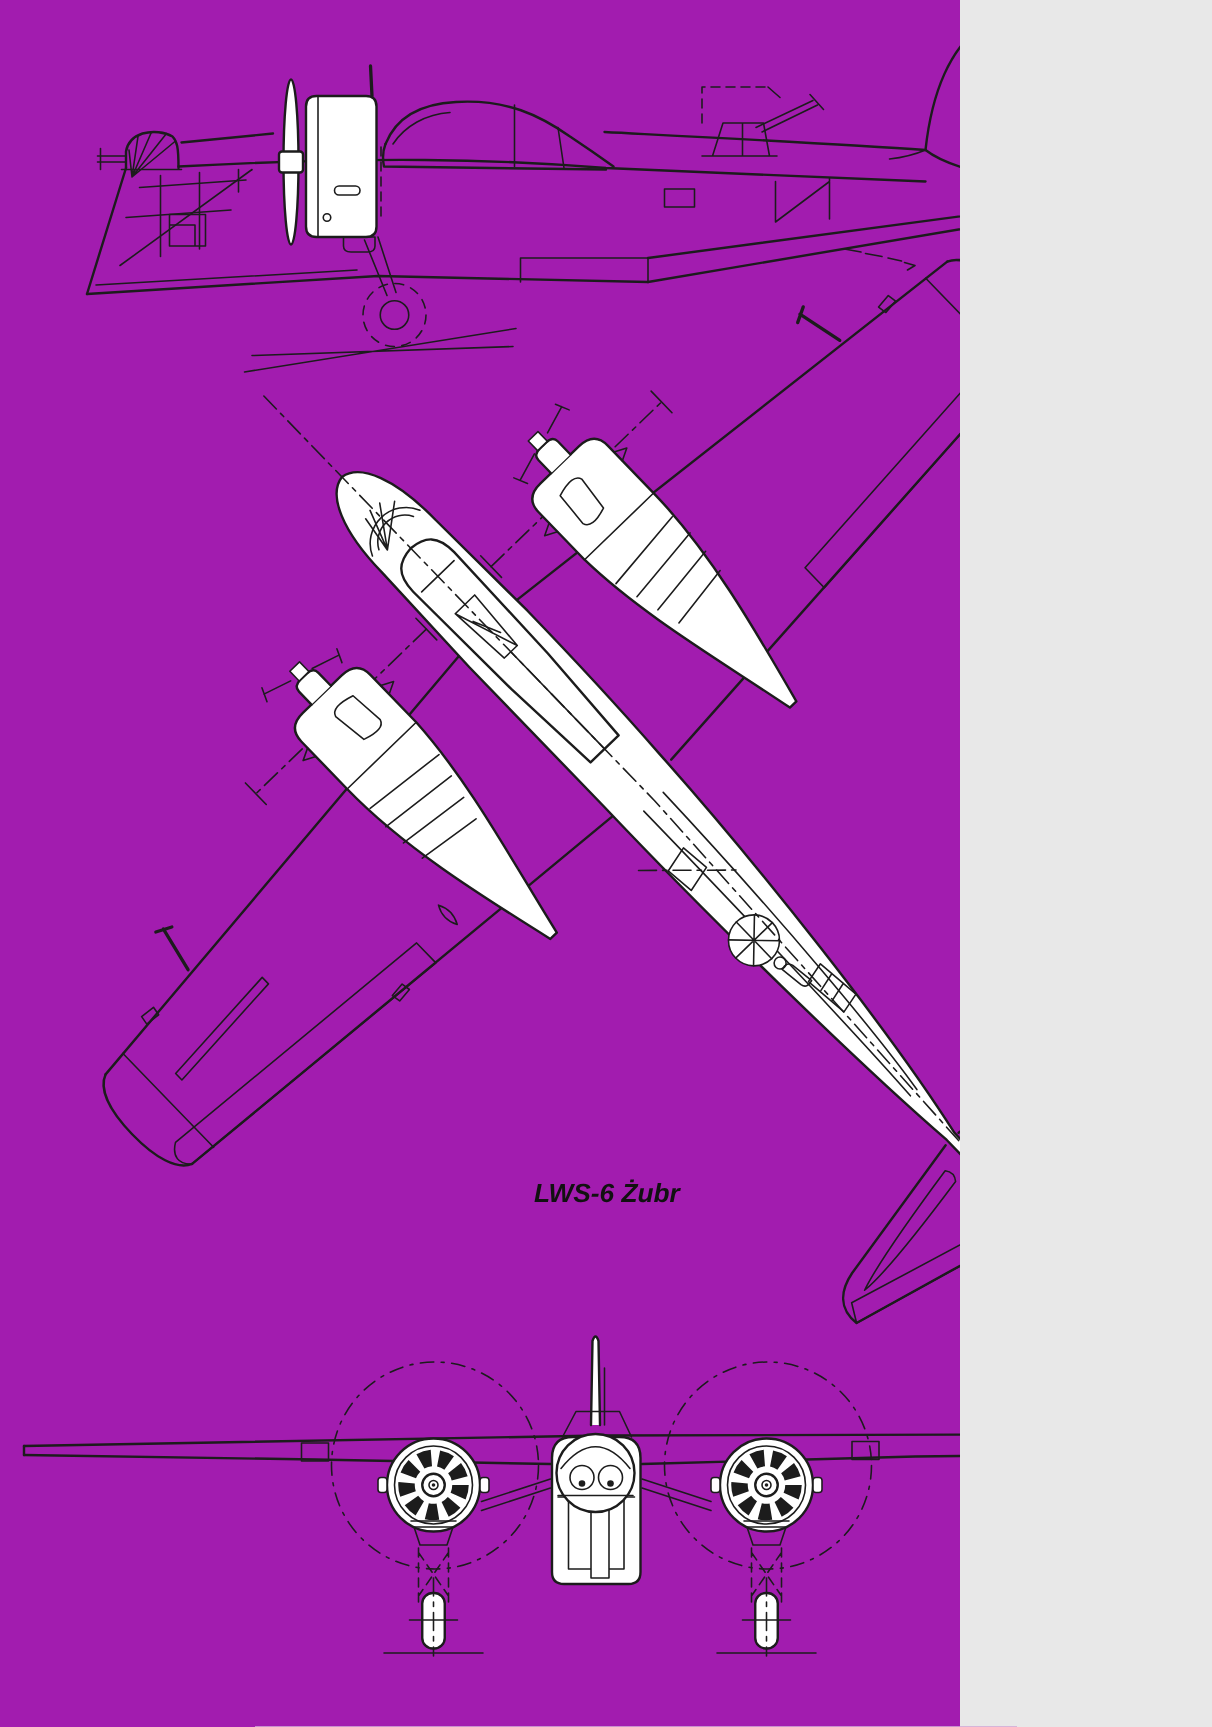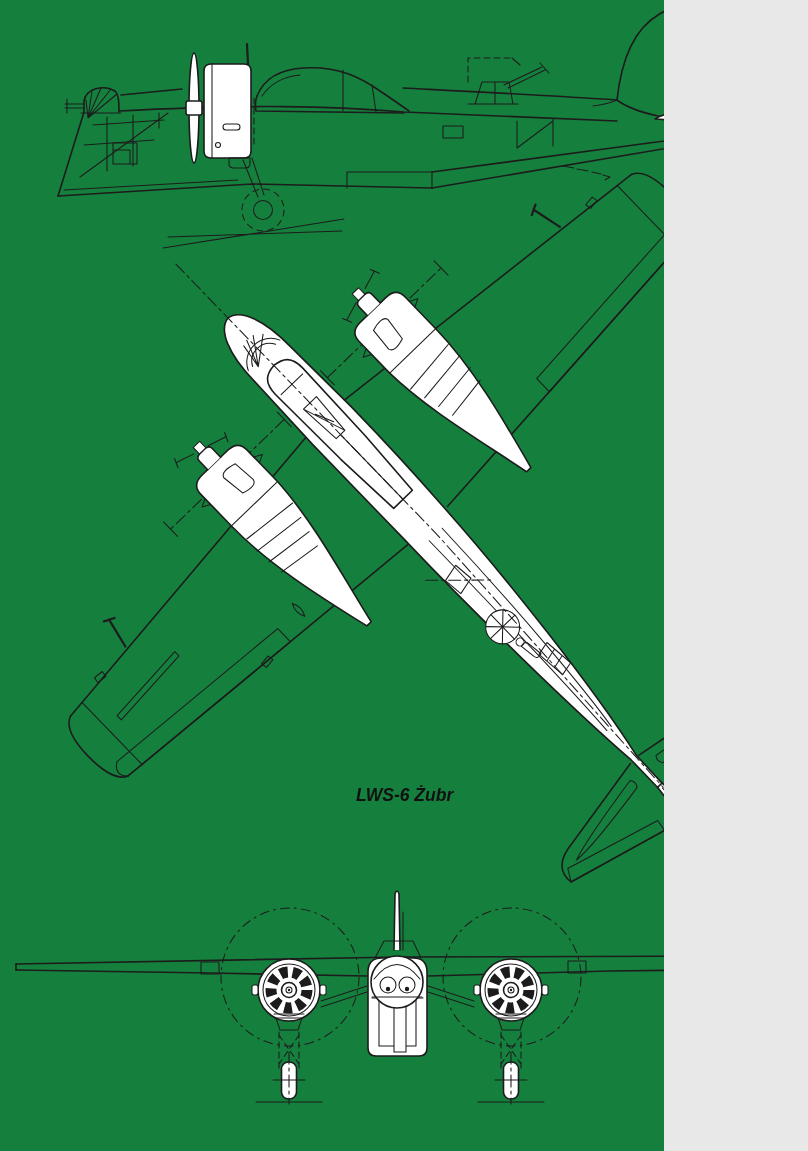--- a/index.html
+++ b/index.html
@@ -1,17 +1,17 @@
 <!DOCTYPE html>
 <html><head>
 <meta charset="utf-8">
 <style>
   html,body{margin:0;padding:0;background:#e8e8e8;}
-  .page{position:relative;width:640px;height:1151px;background:#15803d;overflow:hidden;
-        font-family:"Liberation Sans",sans-serif;padding-left:24px;}
+  .page{position:relative;width:640px;height:1151px;background:#a21caf;overflow:hidden;
+        font-family:"Liberation Sans",sans-serif;}
   svg{position:absolute;left:0;top:0;}
   .s  {stroke:#1c1c1c;fill:none;stroke-width:1.6;stroke-linecap:round;stroke-linejoin:round;}
   .s1 {stroke:#1c1c1c;fill:none;stroke-width:1.05;stroke-linecap:round;stroke-linejoin:round;}
   .s2 {stroke:#1c1c1c;fill:none;stroke-width:2.2;stroke-linecap:round;stroke-linejoin:round;}
   .w  {fill:#ffffff;}
   .blk{fill:#1c1c1c;stroke:none;}
   .dd {stroke-dasharray:12 4 3 4;}   
   .dsh{stroke-dasharray:6 4;}        
   .caption{font-style:italic;font-weight:bold;font-size:17.5px;fill:#111;}
 </style>

